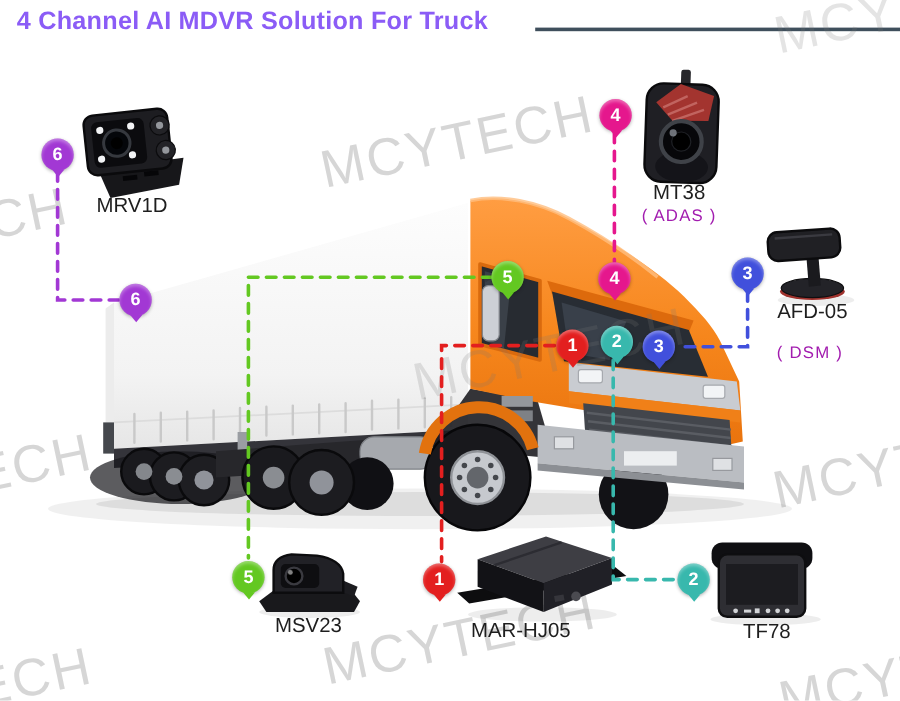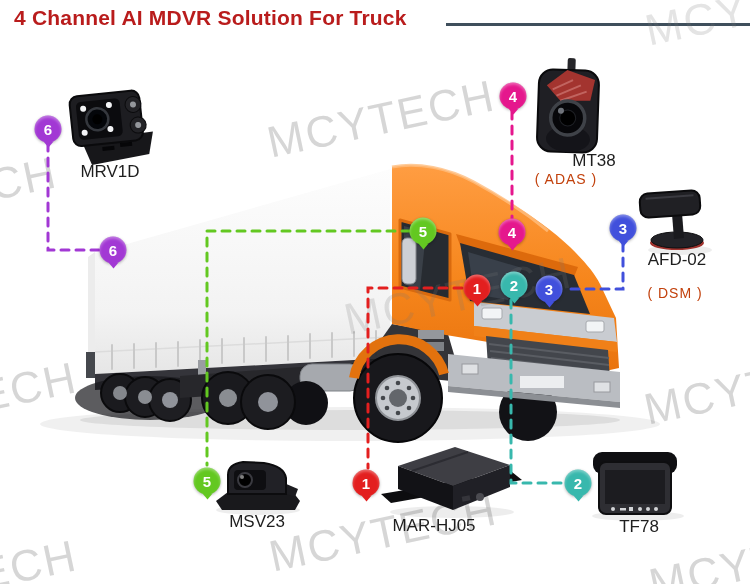--- a/index.html
+++ b/index.html
@@ -23,28 +23,28 @@
          transform:translate(-50%,-50%);display:flex;align-items:center;justify-content:center;
          color:#fff;font-size:15px;font-weight:bold;
          box-shadow:inset 0 2px 3px rgba(255,255,255,.35), 0 1px 3px rgba(0,0,0,.3);}
   .badge .tail{position:absolute;left:50%;bottom:-5px;transform:translateX(-50%);
          width:0;height:0;border-left:5px solid transparent;border-right:5px solid transparent;
          border-top:6px solid #000;}
   .badge .num{position:relative;z-index:1;}
   
   .plabel{position:absolute;z-index:6;transform:translateX(-50%);white-space:nowrap;
           font-size:17px;color:#1e1e1e;text-align:center;}
-  .plabel.sub{font-size:14px;color:#c2410c;letter-spacing:1px;}
+  .plabel.sub{font-size:14px;color:#a21caf;letter-spacing:1px;}
 </style>
 </head>
 <body>
 
 <div class="stage">
 
-  <h1 class="title" style="color: #b91c1c;">4 Channel AI MDVR Solution For Truck</h1>
+  <h1 class="title" style="color: #8b5cf6;">4 Channel AI MDVR Solution For Truck</h1>
   <div class="title-rule" style="background-color: rgb(63, 79, 92);"></div>
 
   <svg class="lyr" width="750" height="584" viewBox="0 0 750 584">
     <defs>
       <linearGradient id="gTrailer" x1="0" y1="0" x2="0" y2="1">
         <stop offset="0" stop-color="#fdfdfd"></stop>
           <stop offset=".7" stop-color="#f3f3f3"></stop>
         <stop offset="1" stop-color="#e6e6e6"></stop>
       </linearGradient>
       <linearGradient id="gCab" x1="0" y1="0" x2="0" y2="1">
@@ -288,21 +288,21 @@
   <div class="badge" style="left: 477px; top: 288px; background-color: rgb(227, 31, 31);">
     <span class="num">1</span>
     <span class="tail" style="border-top-color: rgb(227, 31, 31);"></span>
     </div>
   <div class="badge" style="left: 514px; top: 285px; background-color: rgb(56, 184, 173);">
     <span class="num">2</span>
     <span class="tail" style="border-top-color: rgb(56, 184, 173);"></span>
     </div>
 
   <div class="plabel" style="left:110px;top:162px">MRV1D</div>
-  <div class="plabel" style="left:594px;top:151px">MT38</div>
+  <div class="plabel" style="left:566px;top:151px">MT38</div>
   <div class="plabel sub" style="left:566px;top:171px">( ADAS )</div>
-  <div class="plabel" style="left:677px;top:250px">AFD-02</div>
+  <div class="plabel" style="left:677px;top:250px">AFD-05</div>
   <div class="plabel sub" style="left:675px;top:285px">( DSM )</div>
   <div class="plabel" style="left:257px;top:512px">MSV23</div>
   <div class="plabel" style="left:434px;top:516px">MAR-HJ05</div>
   <div class="plabel" style="left:639px;top:517px">TF78</div>
 
 </div>
 
 </body></html>

